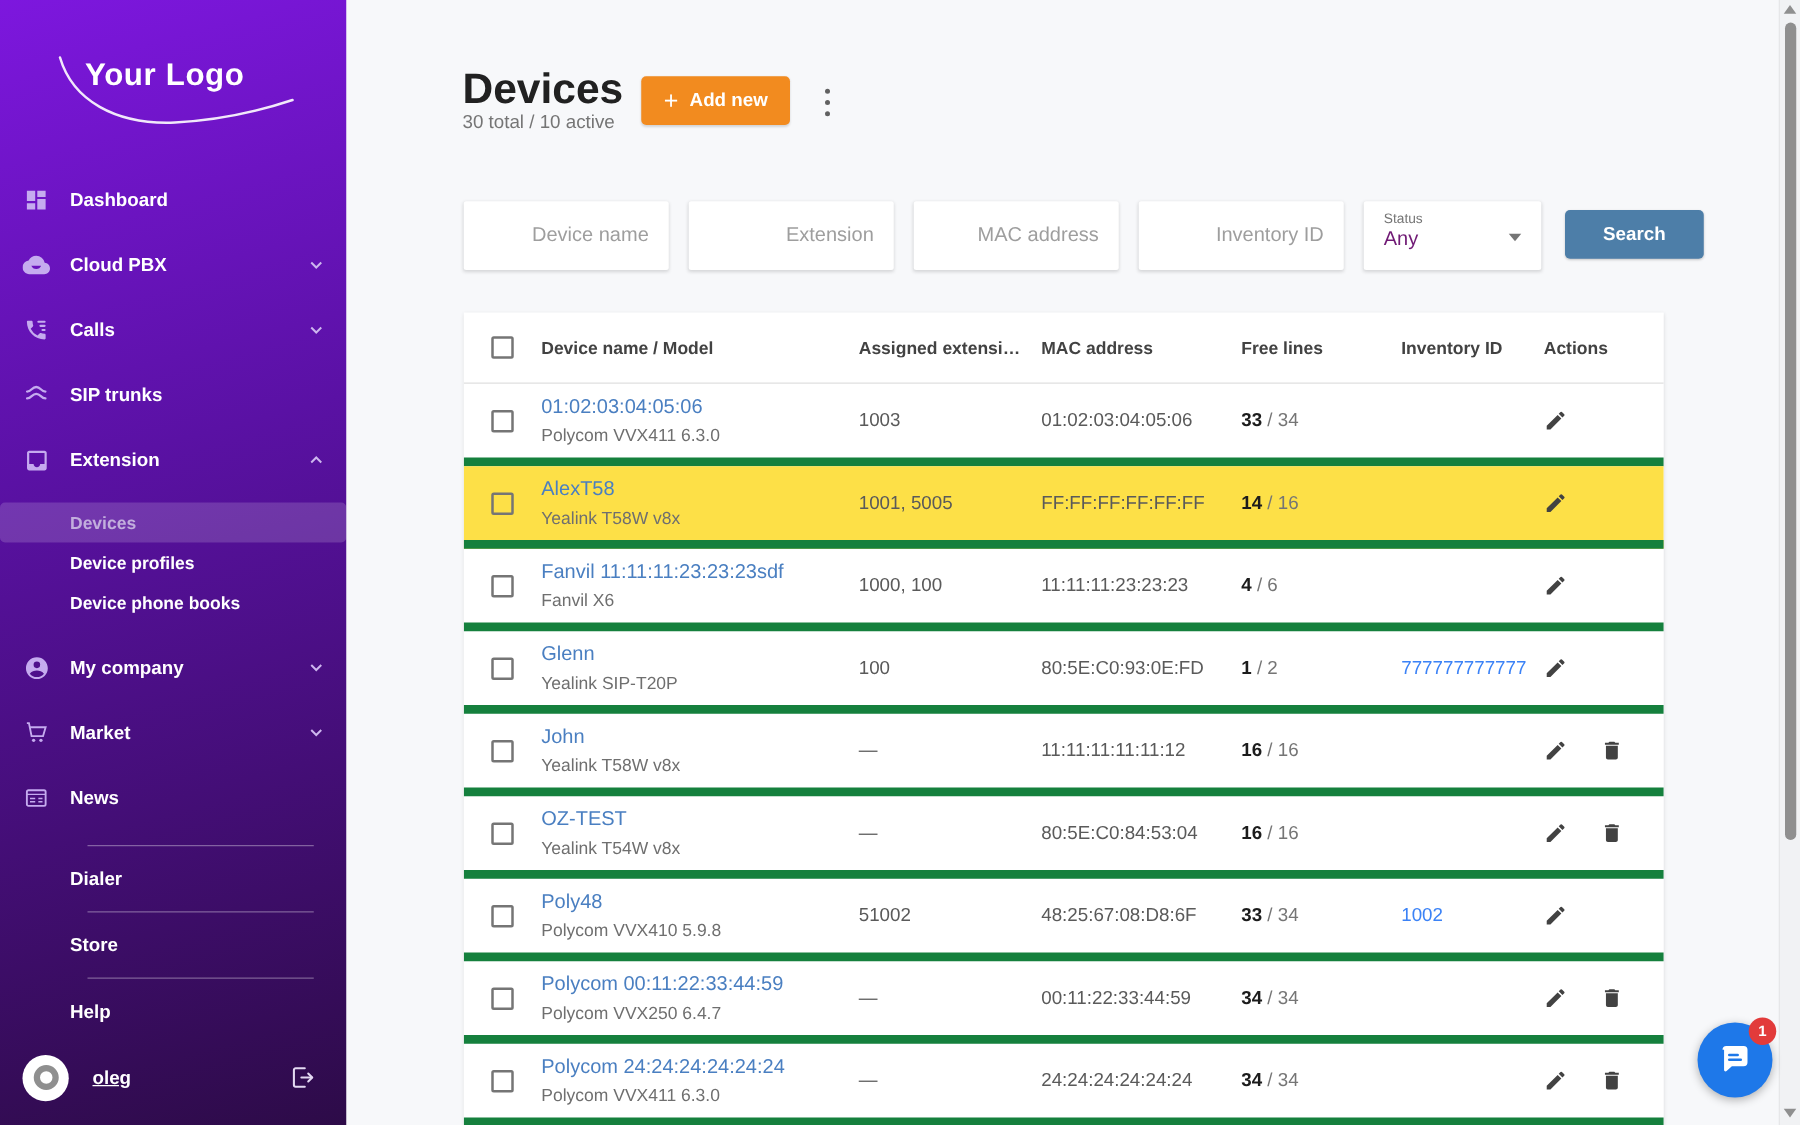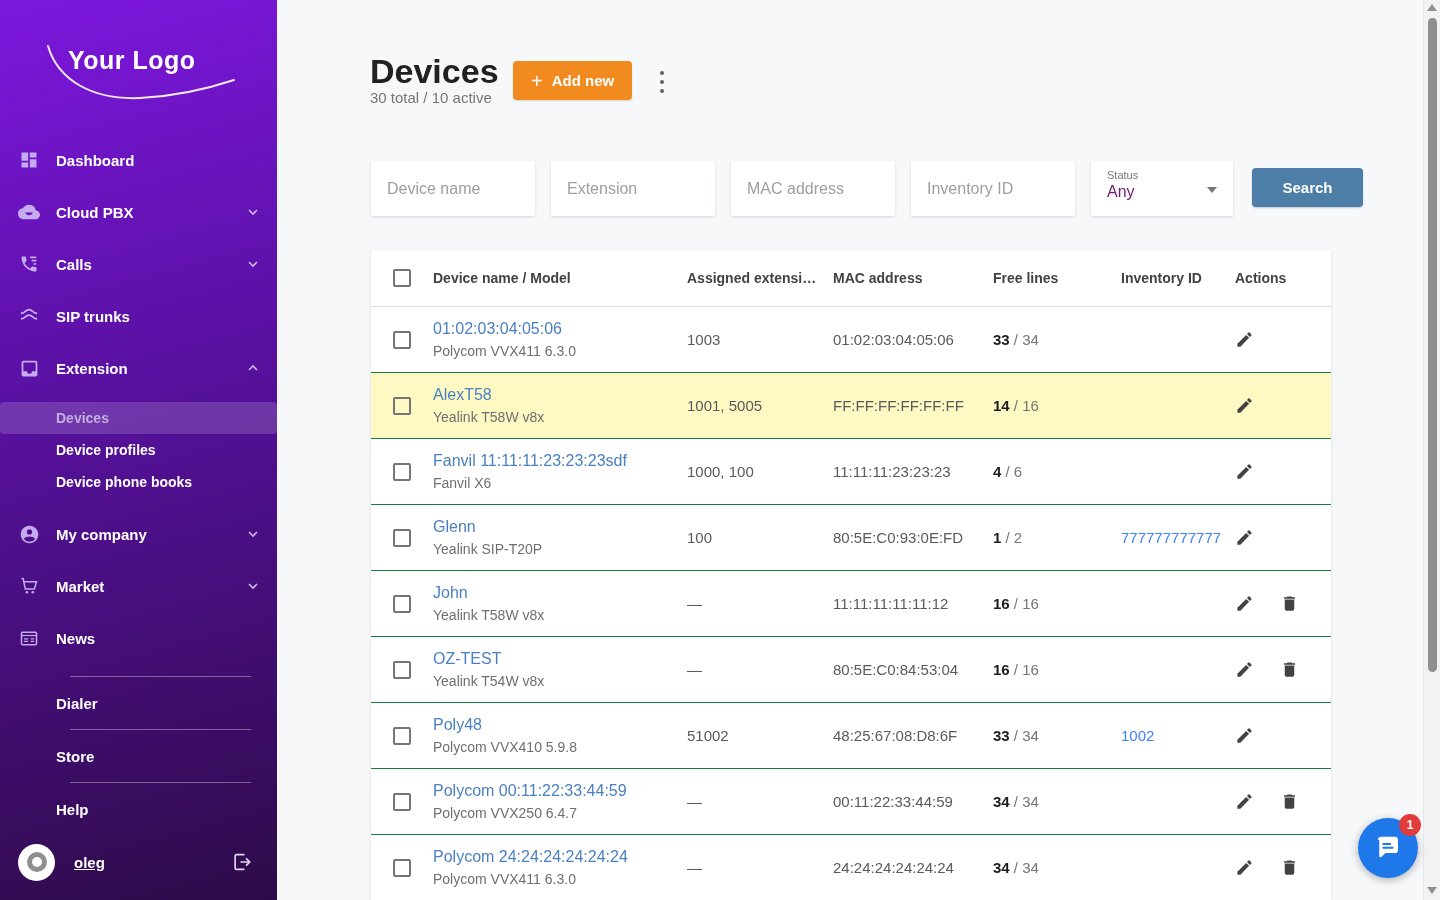--- a/index.html
+++ b/index.html
@@ -32,35 +32,35 @@
   .page-title { position:absolute; left:93px; top:52px; font-size:34px; font-weight:700; color:#212121; }
   .page-subtitle { position:absolute; left:93px; top:89px; font-size:15px; color:#757575; }
   .add-btn { position:absolute; left:236px; top:61px; height:39px; padding:0 18px; background:#f28b1f; border:none; border-radius:4px; color:#fff; font-size:15px; font-weight:700; font-family:inherit; display:flex; align-items:center; gap:9px; cursor:pointer; box-shadow:0 1px 2px rgba(0,0,0,.15); }
   .add-btn .plus { font-size:20px; font-weight:400; line-height:1; }
   .kebab { position:absolute; left:377px; top:69px; width:16px; height:26px; display:flex; flex-direction:column; align-items:center; justify-content:space-between; cursor:pointer; padding:2px 0; }
   .kebab span { width:4px; height:4px; border-radius:50%; background:#616161; }
 
   
   .filters { position:absolute; left:94px; top:161px; display:flex; }
   .filter-box { width:164px; height:55px; background:#fff; border-radius:2px; box-shadow:0 1px 3px rgba(0,0,0,.14); margin-right:16px; display:flex; align-items:center; padding:0 16px; }
-  .filter-box input { border:none; outline:none; width:100%; font-size:16px; color:#424242; font-family:inherit; background:transparent; }
+  .filter-box input { border:none; outline:none; width:100%; font-size:16px; color:#424242; font-family:inherit; background:transparent;text-align:right; }
   .filter-box input::placeholder { color:#9e9e9e; }
   .status-box { width:142px; height:55px; background:#fff; border-radius:2px; box-shadow:0 1px 3px rgba(0,0,0,.14); margin-right:3px; position:relative; padding:8px 16px 0 16px; cursor:pointer; }
   .status-label { font-size:11px; color:#757575; }
   .status-value { font-size:16px; color:#701a75; margin-top:2px; }
   .dd-arrow { position:absolute; right:16px; top:26px; width:0; height:0; border-left:5px solid transparent; border-right:5px solid transparent; border-top:6px solid #757575; }
   .search-btn { height:39px; width:111px; margin:7px 0 0 16px; background:#4d7ea8; color:#fff; border:none; border-radius:4px; font-size:15px; font-weight:700; font-family:inherit; cursor:pointer; box-shadow:0 1px 2px rgba(0,0,0,.2); }
 
   
   .table-card { position:absolute; left:94px; top:250px; width:960px; bottom:0; background:#fff; box-shadow:0 1px 3px rgba(0,0,0,.12); overflow:hidden; }
   .t-grid { display:grid; grid-template-columns:62px 254px 146px 160px 128px 114px 96px; align-items:center; }
   .t-head { height:57px; border-bottom:1px solid #e0e0e0; }
   .t-head .th { font-size:14px; font-weight:700; color:#424242; white-space:nowrap; overflow:hidden; text-overflow:ellipsis; padding-right:10px; }
-  .t-row { height:66px; border-bottom:1px solid #15803d; }
-  .t-row.row-hl { background:#fef9c3; }
+  .t-row { height:66px; border-bottom:7px solid #15803d; }
+  .t-row.row-hl { background:#fde047; }
   .cb { width:18px; height:18px; border:2px solid #757575; border-radius:2px; margin-left:22px; cursor:pointer; background:transparent; }
   .dev-name { font-size:16px; color:#4a7fc1; cursor:pointer; }
   .dev-model { font-size:14px; color:#6f6f6f; margin-top:5px; }
   .cell-ext, .cell-mac { font-size:15px; color:#5a5a5a; }
   .cell-free { font-size:15px; color:#757575; }
   .cell-free b { color:#1c1c1c; font-weight:700; }
   .cell-inv { font-size:15px; color:#3b82f6; }
   .cell-actions { display:flex; align-items:center; gap:26px; }
   .act-icon { width:19px; height:19px; color:#424242; cursor:pointer; }
 

